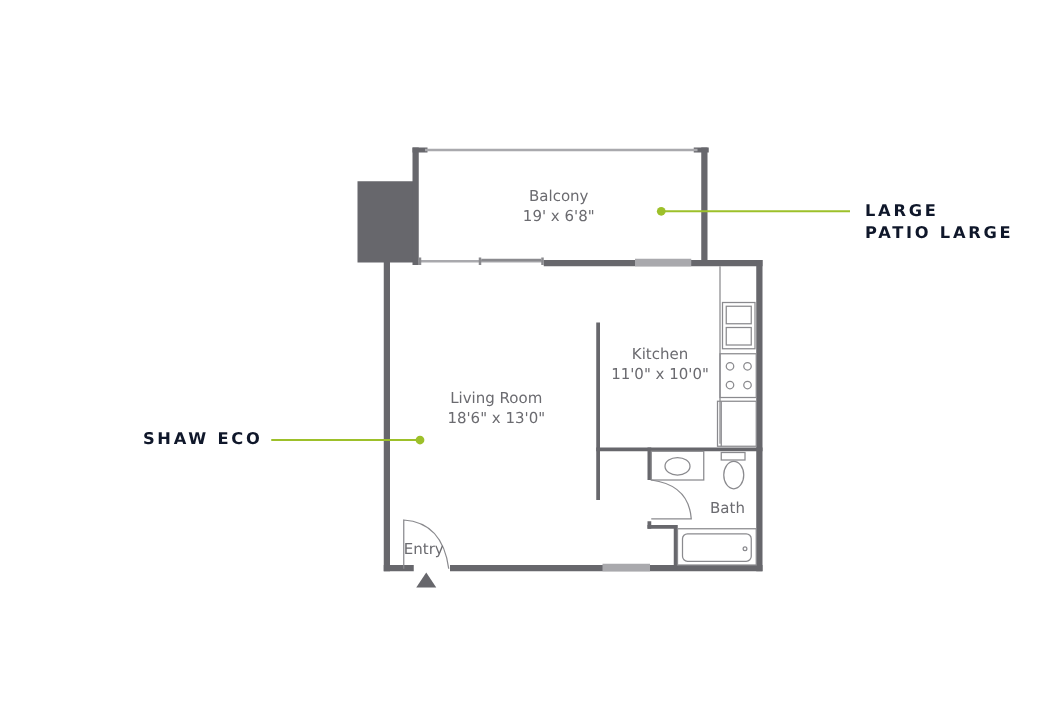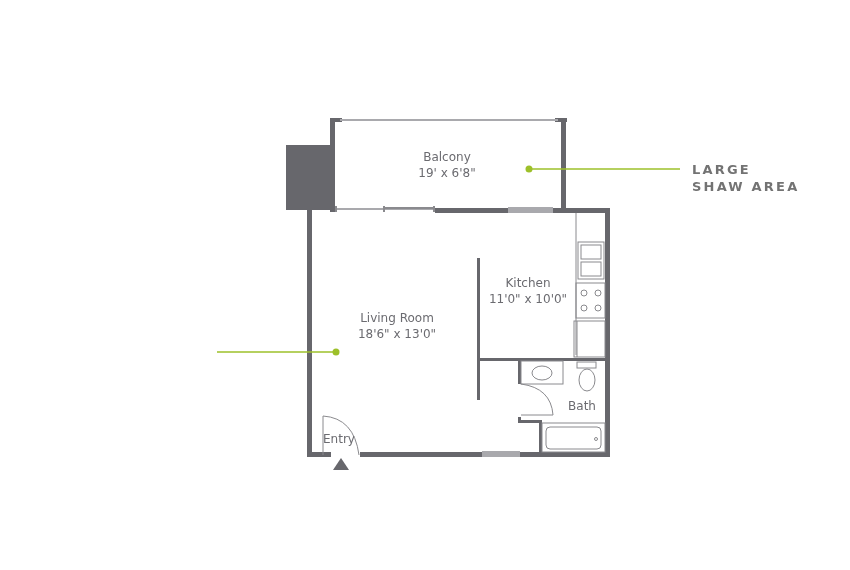--- a/index.html
+++ b/index.html
@@ -1,19 +1,19 @@
 <!DOCTYPE html>
 <html><head>
   <meta charset="utf-8">
   <style>
     html, body { margin: 0; padding: 0; background: #ffffff; }
     body { width: 850px; height: 570px; position: relative; overflow: hidden; font-family: "DejaVu Sans", sans-serif; }
     svg { position: absolute; left: 0; top: 0; }
     .room-label { font-family: "DejaVu Sans", sans-serif; font-size: 12px; fill: #6b6b70; }
-    .callout-text { position: absolute; font-family: "DejaVu Sans", sans-serif; font-weight: bold; font-size: 13px; letter-spacing: 2.2px; color: #737373; line-height: 17px; }
+    .callout-text { position: absolute; font-family: "DejaVu Sans", sans-serif; font-weight: bold; font-size: 13px; letter-spacing: 2.2px; color: #0f172a; line-height: 17px; }
     .callout-left { text-align: right; }
     .callout-right { text-align: left; }
   </style>
 </head>
 <body>
 
 <svg width="850" height="570" viewBox="0 0 850 570">
 
   <g>
 
@@ -105,16 +105,17 @@
     <circle cx="529" cy="169" r="3.5" fill="#9dc02a"></circle>
   </g>
   <g>
     <line x1="217" y1="352" x2="336" y2="352" stroke="#9dc02a" stroke-width="1.5"></line>
     <circle cx="336" cy="352" r="3.5" fill="#9dc02a"></circle>
   </g>
 </svg>
 
 <div class="callout-text callout-right" style="left:692px; top:161px;">
   <div>LARGE</div>
-  <div>SHAW AREA</div>
+  <div>PATIO LARGE</div>
 </div>
 <div class="callout-text callout-left" style="right:640px; top:343px;">
+  <div>SHAW ECO</div>
 </div>
 
 </body></html>

